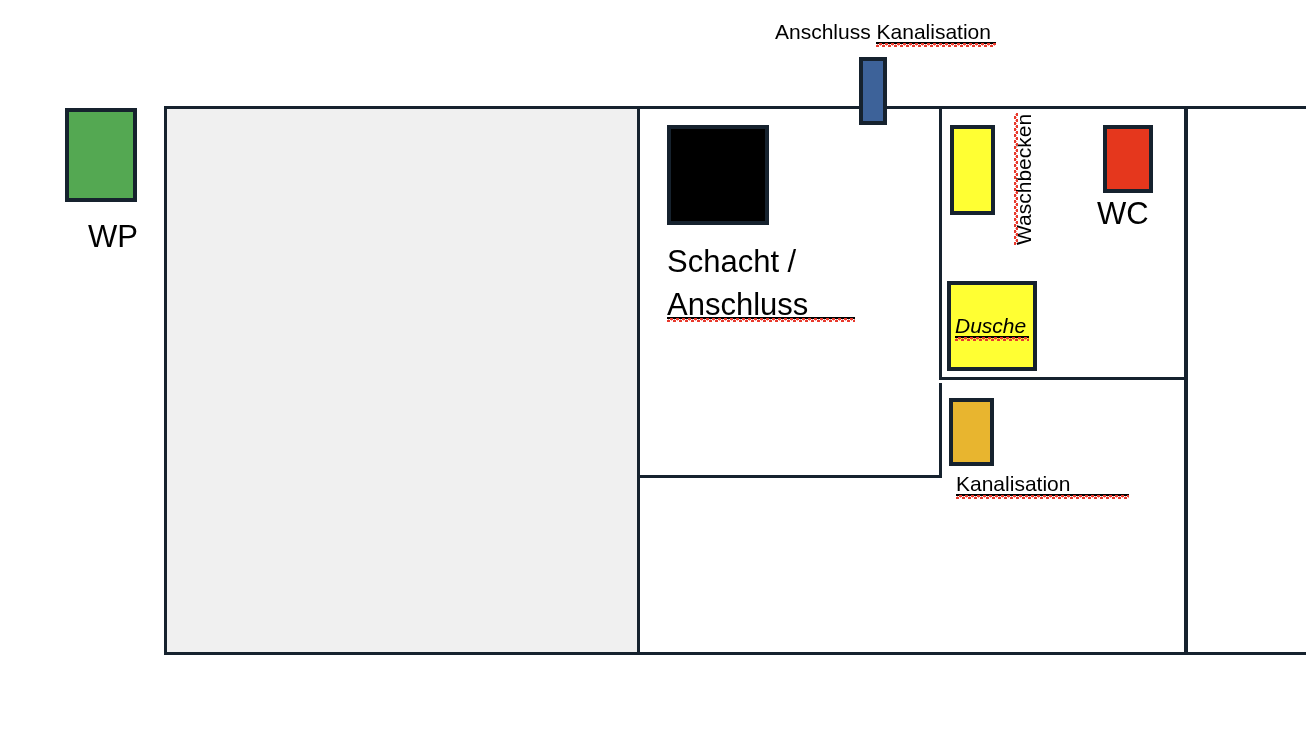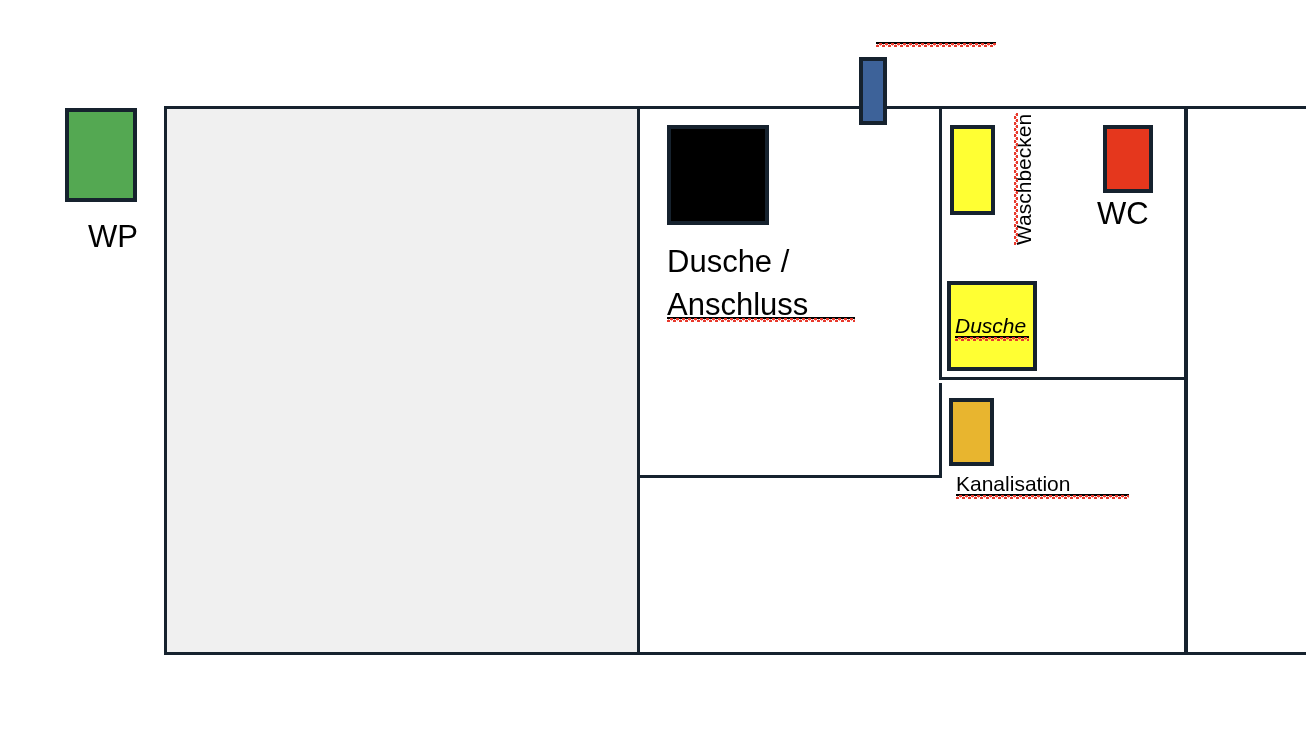--- a/index.html
+++ b/index.html
@@ -119,25 +119,26 @@
 
   <div class="wall" style="left:939px; top:377px; width:248px; height:3px;"></div>
 
   <div class="wall" style="left:1184px; top:106px; width:4px; height:549px;"></div>
 
   <div class="fixture" style="left:65px; top:108px; width:72px; height:94px; background:#54a852;"></div>
   <div class="label label-lg" style="left:88px; top:219px;">WP</div>
 
   <div class="fixture" style="left:859px; top:57px; width:28px; height:68px; background:#3d6299;"></div>
 
+  <div class="label label-md" style="left:775px; top:20px;">Anschluss Kanalisation</div>
   <div class="underline-solid" style="left:876px; top:42px; width:120px;"></div>
   <div class="squiggle" style="left:876px; top:43px; width:120px;"></div>
 
   <div class="fixture" style="left:667px; top:125px; width:102px; height:100px; background:#000000;"></div>
-  <div class="label label-lg" style="left:667px; top:244px;">Dusche /</div>
+  <div class="label label-lg" style="left:667px; top:244px;">Schacht /</div>
   <div class="label label-lg" style="left:667px; top:287px;">Anschluss</div>
   <div class="underline-solid" style="left:667px; top:317px; width:188px;"></div>
   <div class="squiggle" style="left:667px; top:318px; width:188px;"></div>
 
   <div class="fixture" style="left:950px; top:125px; width:45px; height:90px; background:#ffff33;"></div>
   <div class="rot-label" style="left:1012px; top:245px;">Waschbecken</div>
   <div class="squiggle-v" style="left:1014px; top:113px; height:132px;"></div>
 
   <div class="fixture" style="left:1103px; top:125px; width:50px; height:68px; background:#e5371d;"></div>
   <div class="label label-lg" style="left:1097px; top:196px;">WC</div>

